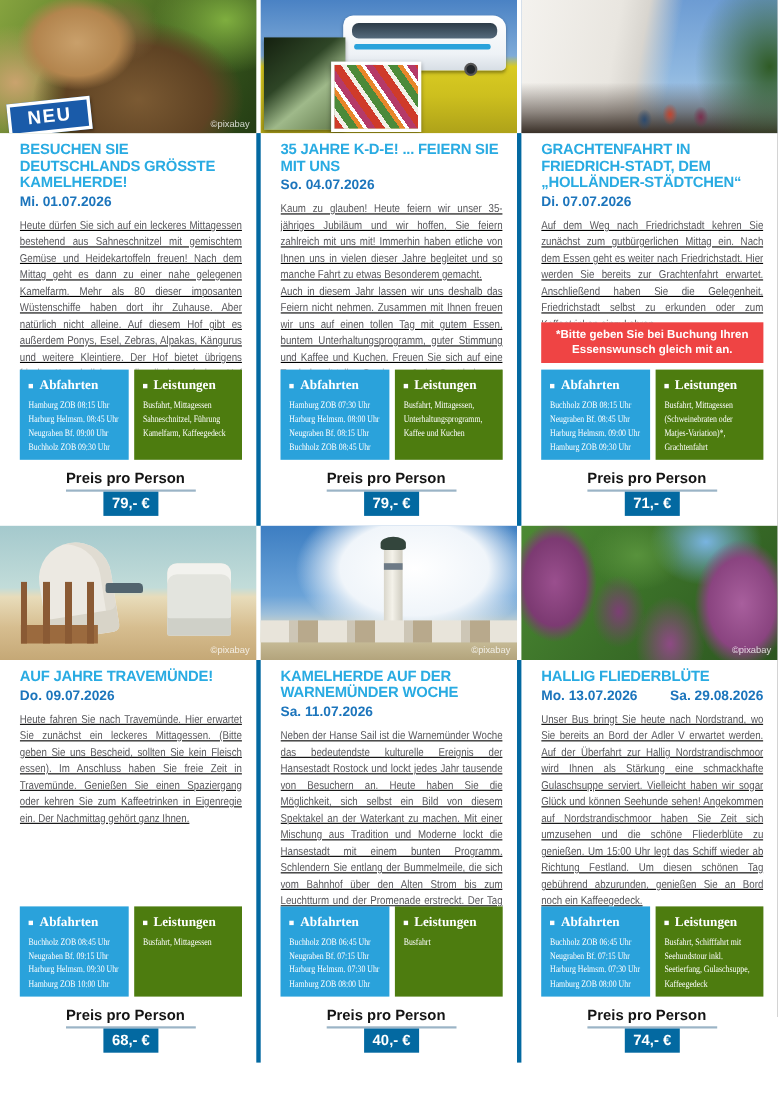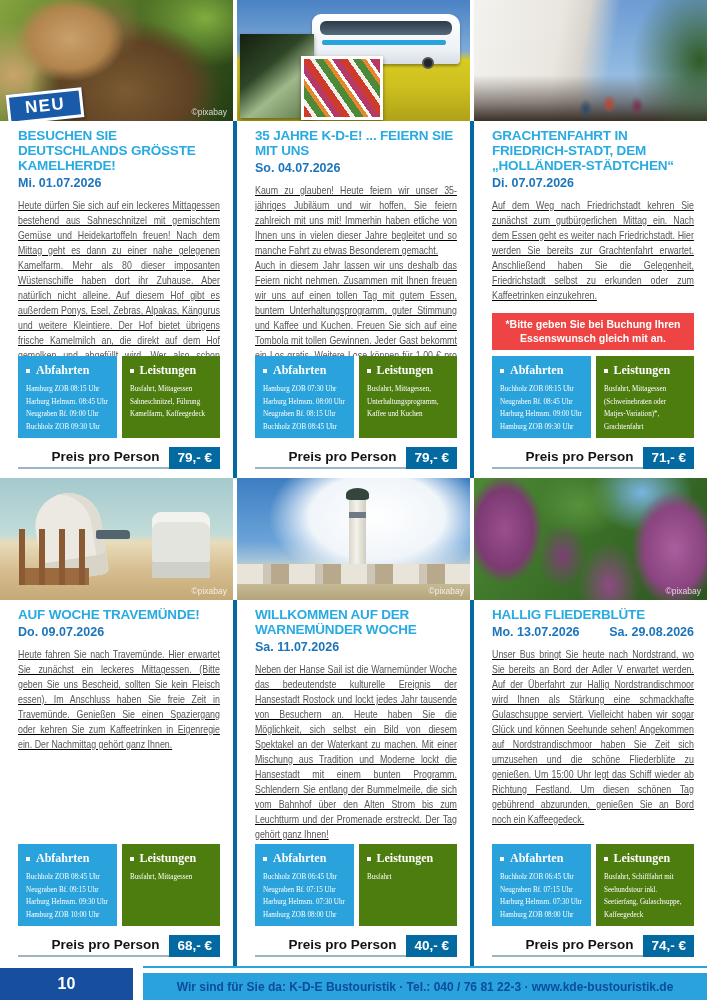--- a/index.html
+++ b/index.html
@@ -104,21 +104,21 @@
   .note { background:#ef4444; color:#ffffff; font-weight:bold; font-size:10.5px; line-height:13.5px;
     text-align:center; padding:5px 8px; margin-bottom:6px; }
   .boxes { display:flex; gap:5px;font-family:Liberation Serif, serif; }
   .box { flex:1; color:#ffffff; padding:7px 7px 6px 8px; min-height:72px; overflow:hidden; }
   .box.blue { background:#2aa2db; }
   .box.orange { background:#4d7c0f; }
   .box-head { display:flex; align-items:center; gap:6px; font-weight:bold; font-size:12px; margin-bottom:4px; }
   .bullet { width:4px; height:4px; background:#ffffff; flex:0 0 auto; }
   .box-lines { width:125%; transform:scaleX(0.8); transform-origin:0 0; font-size:8.9px; line-height:12.4px; }
 
-  .price-row { display:flex; align-items:flex-end; margin-top:9px; }
+  .price-row { display:flex; align-items:center; margin-top:9px;flex-direction:column; }
   .price-label { flex:1; text-align:right; font-weight:bold; font-size:13.5px; color:#141414;
     padding:0 10px 3px 0; border-bottom:2px solid #9bb4c6; }
   .price-badge { background:#0369a1; color:#ffffff; font-weight:bold; font-size:13.5px;
     padding:3px 8px 4px; min-width:42px; text-align:center; }
 
   
   .footer { position:absolute; left:0; right:0; bottom:0; height:34px; }
   .footer-line { position:absolute; left:143px; right:0; top:0; height:2px; background:#2aa2db; }
   .page-num { position:absolute; left:0; bottom:0; width:133px; height:32px; background:#174f9e;
     color:#ffffff; font-weight:bold; font-size:16px; display:flex; align-items:center; justify-content:center; }
@@ -294,21 +294,21 @@
       <span class="credit">©pixabay</span>
     </div>
     <div class="photo lilac">
       <span class="credit">©pixabay</span>
     </div>
   </div>
 
   <div class="content-row r2">
 
     <article class="tour">
-      <h2 class="title">AUF WOCHE TRAVEMÜNDE!</h2>
+      <h2 class="title">AUF JAHRE TRAVEMÜNDE!</h2>
       <div class="date">
           <span>Do. 09.07.2026</span>
         </div>
       <div class="body">
         <div class="body-inner">
             <p>Heute fahren Sie nach Travemünde. Hier erwartet Sie zunächst ein leckeres Mittagessen. (Bitte geben Sie uns Bescheid, sollten Sie kein Fleisch essen). Im Anschluss haben Sie freie Zeit in Travemünde. Genießen Sie einen Spaziergang oder kehren Sie zum Kaffeetrinken in Eigenregie ein. Der Nachmittag gehört ganz Ihnen.</p>
           </div>
       </div>
       <div class="bottom">
         <div class="boxes">
@@ -335,21 +335,21 @@
           </div>
         </div>
         <div class="price-row">
           <span class="price-label">Preis pro Person</span>
           <span class="price-badge">68,- €</span>
         </div>
       </div>
     </article>
 
     <article class="tour">
-      <h2 class="title">WILLKOMMEN AUF DER WARNEMÜNDER WOCHE</h2>
+      <h2 class="title">KAMELHERDE AUF DER WARNEMÜNDER WOCHE</h2>
       <div class="date">
           <span>Sa. 11.07.2026</span>
         </div>
       <div class="body">
         <div class="body-inner">
             <p>Neben der Hanse Sail ist die Warnemünder Woche das bedeutendste kulturelle Ereignis der Hansestadt Rostock und lockt jedes Jahr tausende von Besuchern an. Heute haben Sie die Möglichkeit, sich selbst ein Bild von diesem Spektakel an der Waterkant zu machen. Mit einer Mischung aus Tradition und Moderne lockt die Hansestadt mit einem bunten Programm. Schlendern Sie entlang der Bummelmeile, die sich vom Bahnhof über den Alten Strom bis zum Leuchtturm und der Promenade erstreckt. Der Tag gehört ganz Ihnen!</p>
           </div>
       </div>
       <div class="bottom">
         <div class="boxes">
@@ -418,19 +418,14 @@
           </div>
         </div>
         <div class="price-row">
           <span class="price-label">Preis pro Person</span>
           <span class="price-badge">74,- €</span>
         </div>
       </div>
     </article>
   </div>
 
-  <div class="footer">
-    <div class="footer-line"></div>
-    <div class="page-num">10</div>
-    <div class="footer-bar">Wir sind für Sie da: K-D-E Bustouristik · Tel.: 040 / 76 81 22-3 · www.kde-bustouristik.de</div>
-  </div>
 
 </div>
 
 </body></html>

